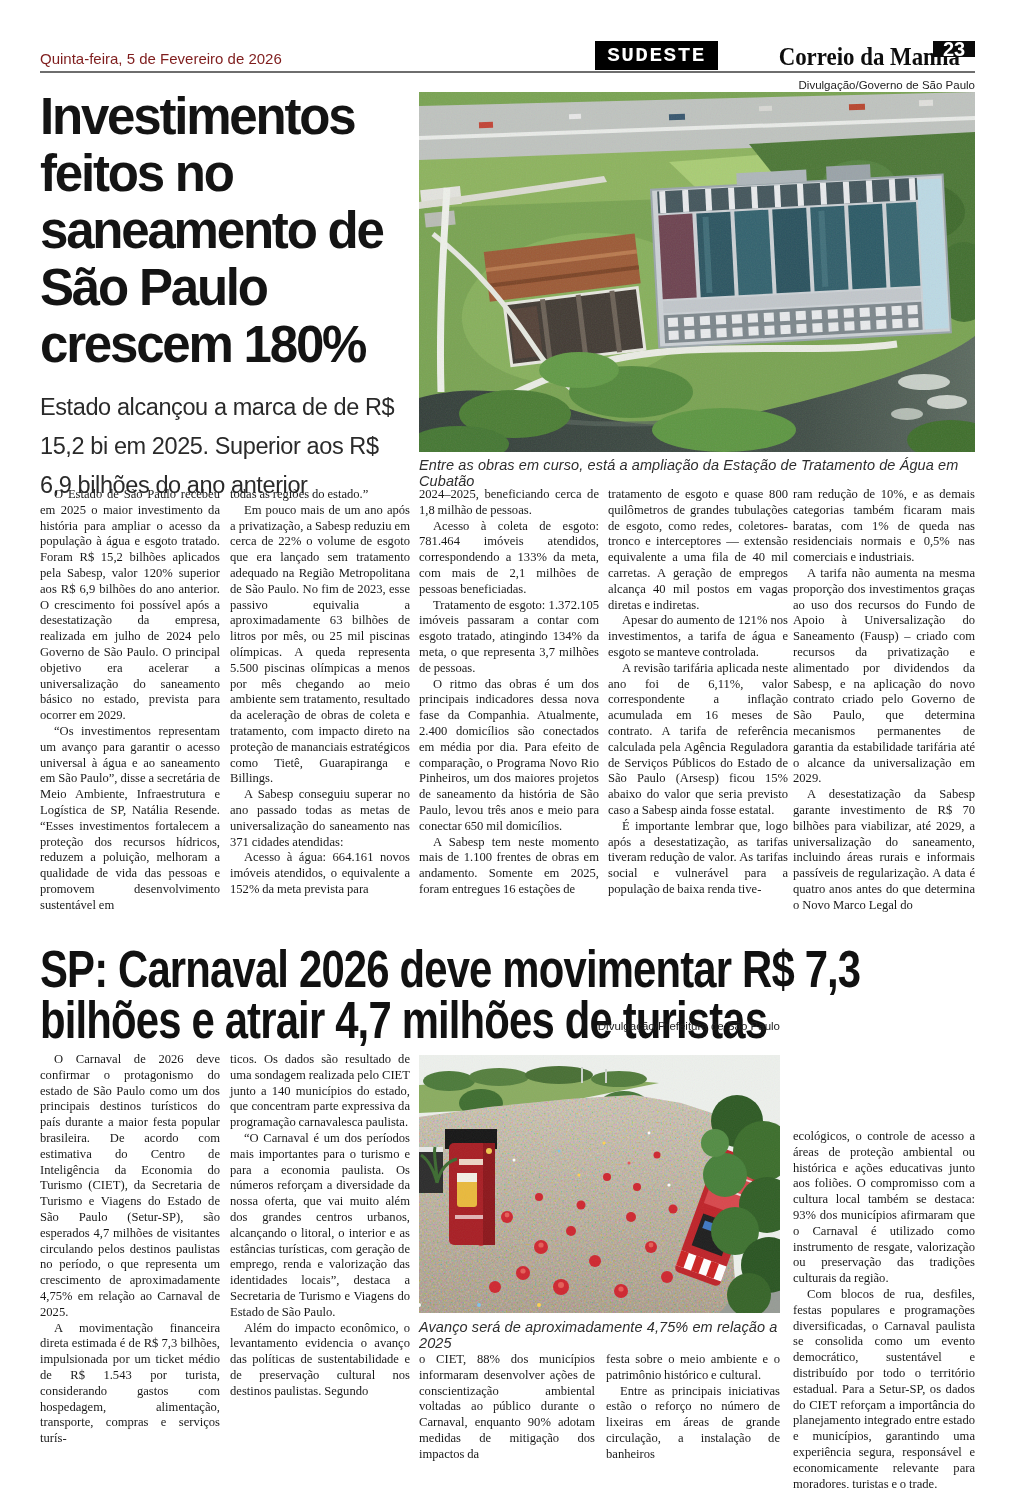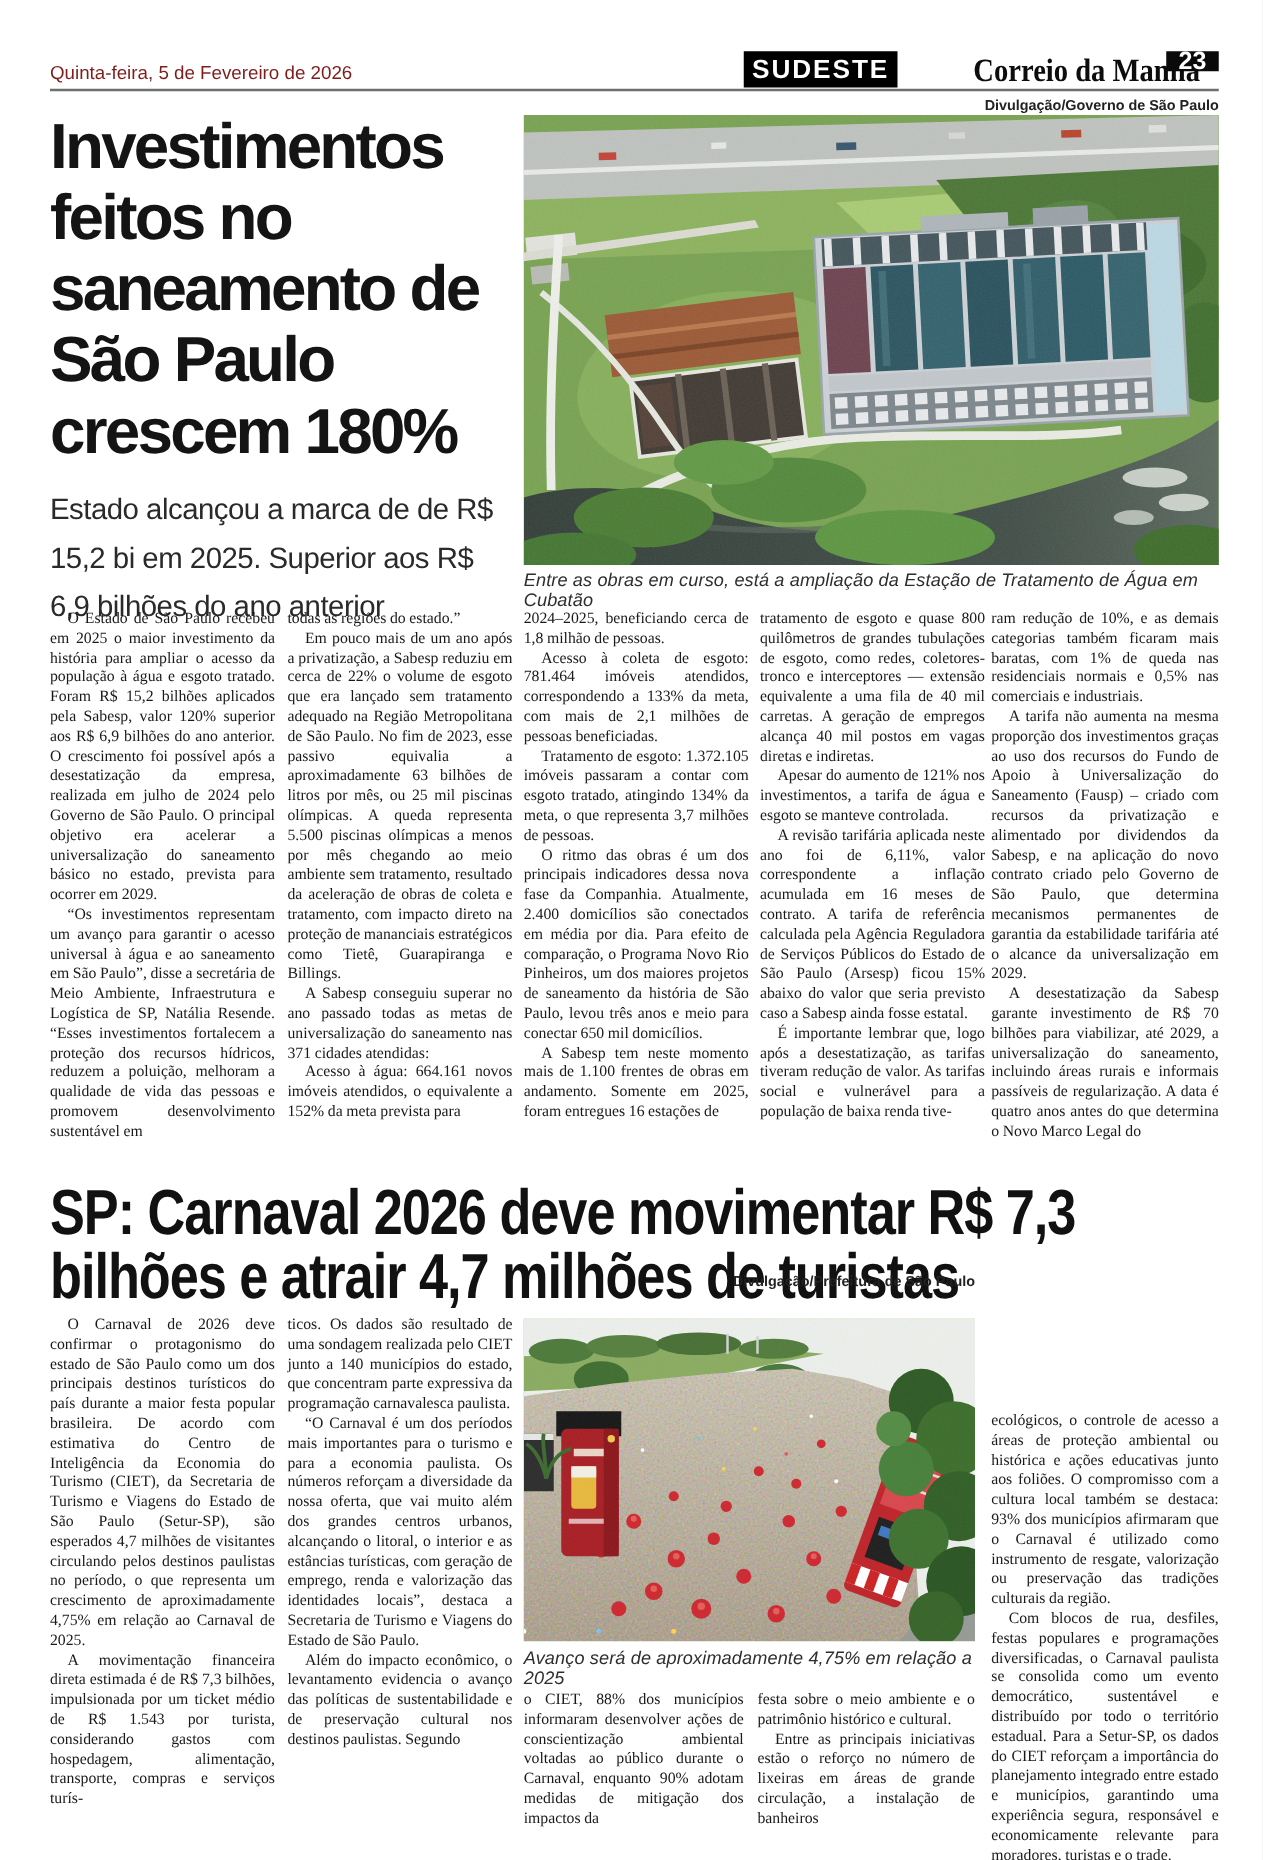--- a/index.html
+++ b/index.html
@@ -4,37 +4,37 @@
 <style>
   html,body{margin:0;padding:0;background:#e9e9e9;}
   .page{position:relative;width:1010px;height:1488px;background:#ffffff;margin:0 auto;overflow:hidden;
         font-family:"Liberation Serif",serif;color:#1c1c1c;}
   
   .hdr-date{position:absolute;left:40px;top:50px;font-family:"Liberation Sans",sans-serif;
             font-size:15px;color:#7f1d1d;}
   .hdr-rule{position:absolute;left:40px;top:71px;width:935px;height:2px;background:#6e6e6e;}
   .section-box{position:absolute;left:595px;top:41px;width:123px;height:29px;background:#000;
                display:flex;align-items:center;justify-content:center;}
-  .section-box span{font-family:Liberation Sans, sans-serif;color:#fff;font-size:21px;
+  .section-box span{font-family:Liberation Mono, monospace;color:#fff;font-size:21px;
                     font-weight:600;letter-spacing:1.5px;}
   .masthead{position:absolute;left:758px;top:42px;width:172px;text-align:right;
             font-family:"Liberation Serif",serif;font-weight:700;font-size:26px;color:#0d0d0d;
             transform:scaleX(0.88);transform-origin:100% 0;white-space:nowrap;}
   .pagenum-box{position:absolute;left:933px;top:41px;width:42px;height:16px;background:#0a0a0a;
                display:flex;align-items:center;justify-content:center;}
   .pagenum-box span{font-family:"Liberation Sans",sans-serif;color:#fff;font-size:20px;font-weight:700;}
   
   .a1-headline{position:absolute;left:40px;top:88px;width:385px;
                font-family:"Liberation Sans",sans-serif;font-weight:700;font-size:51px;
                line-height:57px;letter-spacing:-2.2px;color:#141414;}
   .a1-subtitle{position:absolute;left:40px;top:388px;width:375px;
                font-family:"Liberation Sans",sans-serif;font-size:23.5px;line-height:39px;
                color:#2a2a2a;letter-spacing:-0.4px;}
   .credit{position:absolute;font-family:"Liberation Sans",sans-serif;font-size:11.5px;
-          font-weight:700;color:#222;text-align:right;}
+          font-weight:400;color:#222;text-align:right;}
   .caption{position:absolute;font-family:"Liberation Sans",sans-serif;font-style:italic;
            font-size:14.5px;color:#2e2e2e;font-weight:500;letter-spacing:0.1px;}
   .photo{position:absolute;overflow:hidden;background:#9db87a;}
   .photo svg{display:block;}
   
   .col{position:absolute;width:180px;text-align:justify;font-size:12.6px;line-height:15.8px;
        word-spacing:-0.3px;color:#191919;}
   .col p{margin:0;}
   .col p.ind{text-indent:14px;}
   

